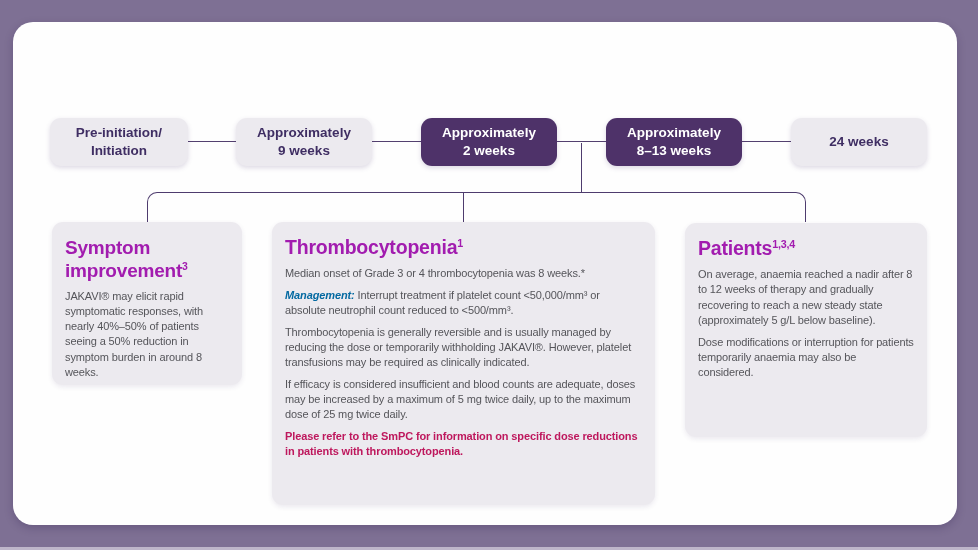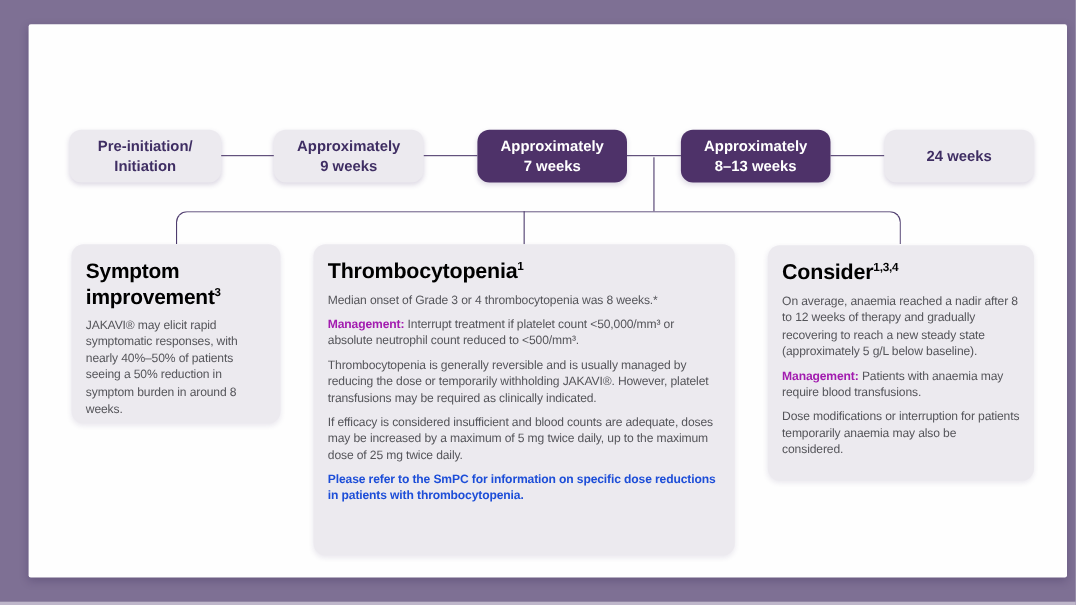--- a/index.html
+++ b/index.html
@@ -11,23 +11,22 @@
     background: #7e7094;
     overflow: hidden;
   }
   .panel {
     position: absolute;
     left: 13px;
     top: 22px;
     width: 944px;
     height: 503px;
     background: #fefefe;
-    border-radius: 2px;
+    border-radius: 20px;
     box-shadow: 0 3px 8px rgba(40, 25, 70, 0.25);
-    margin-left: 13px;
   }
   
   .tl-link {
     position: absolute;
     top: 119px;
     height: 0;
     border-top: 1.5px solid #53406f;
   }
   .milestone {
     position: absolute;
@@ -77,35 +76,35 @@
   
   .card {
     position: absolute;
     background: #eceaef;
     border-radius: 11px;
     box-shadow: 0 2px 5px rgba(70, 50, 110, 0.10);
     padding: 12px 13px;
     color: #55555a;
   }
   .card h2 {
-    color: #000000;
+    color: #a21caf;
     font-size: 19.5px;
     line-height: 1.22;
     letter-spacing: -0.2px;
     margin: 2px 0 4px;
   }
   .card h2 sup { font-size: 0.55em; }
   .card p {
     font-size: 11px;
     line-height: 15.2px;
     letter-spacing: -0.12px;
     margin: 6.5px 0 0;
   }
-  .card p strong { color: #a21caf; }
-  .card p.bold-note { font-weight: bold; color: #1d4ed8; }
+  .card p strong { color: #0369a1; font-style: italic; }
+  .card p.bold-note { font-weight: bold; color: #be185d; }
   .card-symptom  { left: 39px;  top: 200px; width: 190px; height: 163px; }
   .card-thrombo  { left: 259px; top: 200px; width: 383px; height: 283px; }
   .card-anaemia  { left: 672px; top: 201px; width: 242px; height: 214px; }
   .card-symptom h2 { font-size: 19px; margin-bottom: 6px; }
   
   .bottom-strip {
     position: absolute;
     left: 0;
     top: 547px;
     width: 978px;
@@ -128,21 +127,21 @@
     <div class="milestone light" style="left:37px;width:138px">
       <span>Pre-initiation/</span>
       <span>Initiation</span>
     </div>
     <div class="milestone light" style="left:223px;width:136px">
       <span>Approximately</span>
       <span>9 weeks</span>
     </div>
     <div class="milestone dark" style="left:408px;width:136px">
       <span>Approximately</span>
-      <span>7 weeks</span>
+      <span>2 weeks</span>
     </div>
     <div class="milestone dark" style="left:593px;width:136px">
       <span>Approximately</span>
       <span>8–13 weeks</span>
     </div>
     <div class="milestone light" style="left:778px;width:136px">
       <span>24 weeks</span>
     </div>
 
     <div class="drop-line"></div>
@@ -157,21 +156,20 @@
     <section class="card card-thrombo">
       <h2><span>Thrombocytopenia</span><sup>1</sup></h2>
       <p>Median onset of Grade 3 or 4 thrombocytopenia was 8 weeks.*</p>
       <p><strong>Management:</strong><span> Interrupt treatment if platelet count &lt;50,000/mm³ or absolute neutrophil count reduced to &lt;500/mm³.</span></p>
       <p>Thrombocytopenia is generally reversible and is usually managed by reducing the dose or temporarily withholding JAKAVI®. However, platelet transfusions may be required as clinically indicated.</p>
       <p>If efficacy is considered insufficient and blood counts are adequate, doses may be increased by a maximum of 5 mg twice daily, up to the maximum dose of 25 mg twice daily.</p>
       <p class="bold-note">Please refer to the SmPC for information on specific dose reductions in patients with thrombocytopenia.</p>
     </section>
 
     <section class="card card-anaemia">
-      <h2><span>Consider</span><sup>1,3,4</sup></h2>
+      <h2><span>Patients</span><sup>1,3,4</sup></h2>
       <p>On average, anaemia reached a nadir after 8 to 12 weeks of therapy and gradually recovering to reach a new steady state (approximately 5 g/L below baseline).</p>
-      <p><strong>Management:</strong><span> Patients with anaemia may require blood transfusions.</span></p>
       <p>Dose modifications or interruption for patients temporarily anaemia may also be considered.</p>
     </section>
 
   </div>
   <div class="bottom-strip"></div>
 </div>
 
 </body></html>

